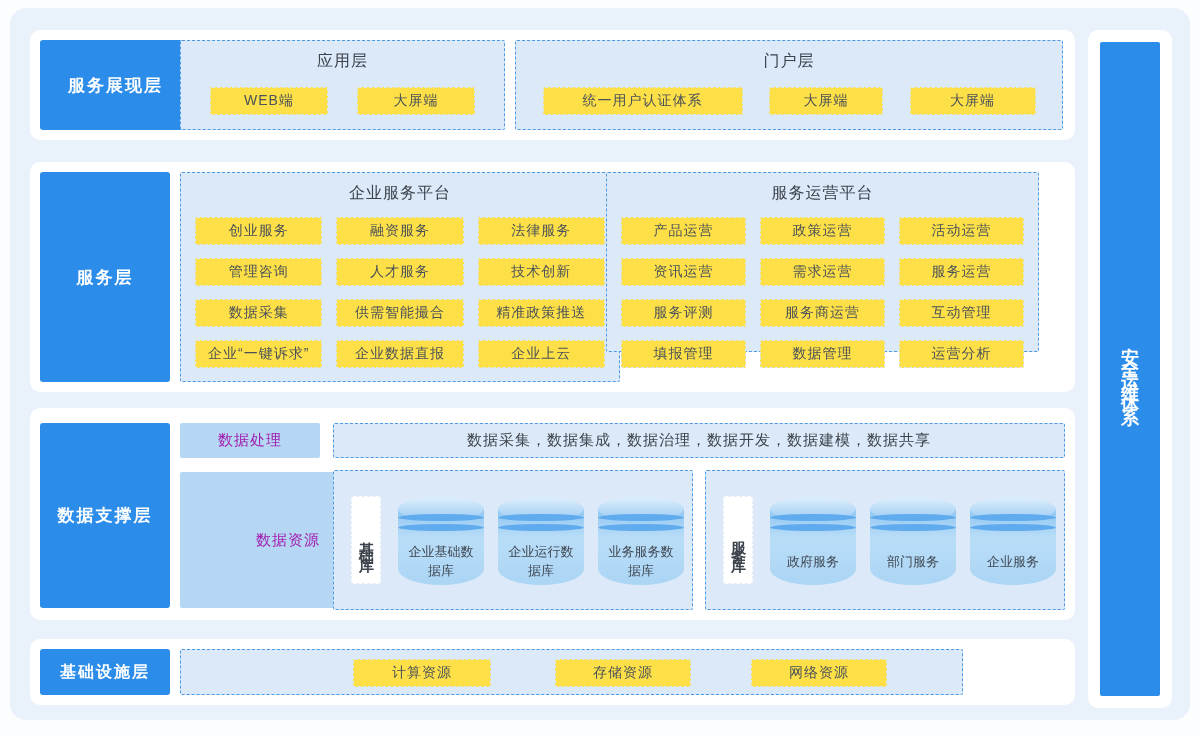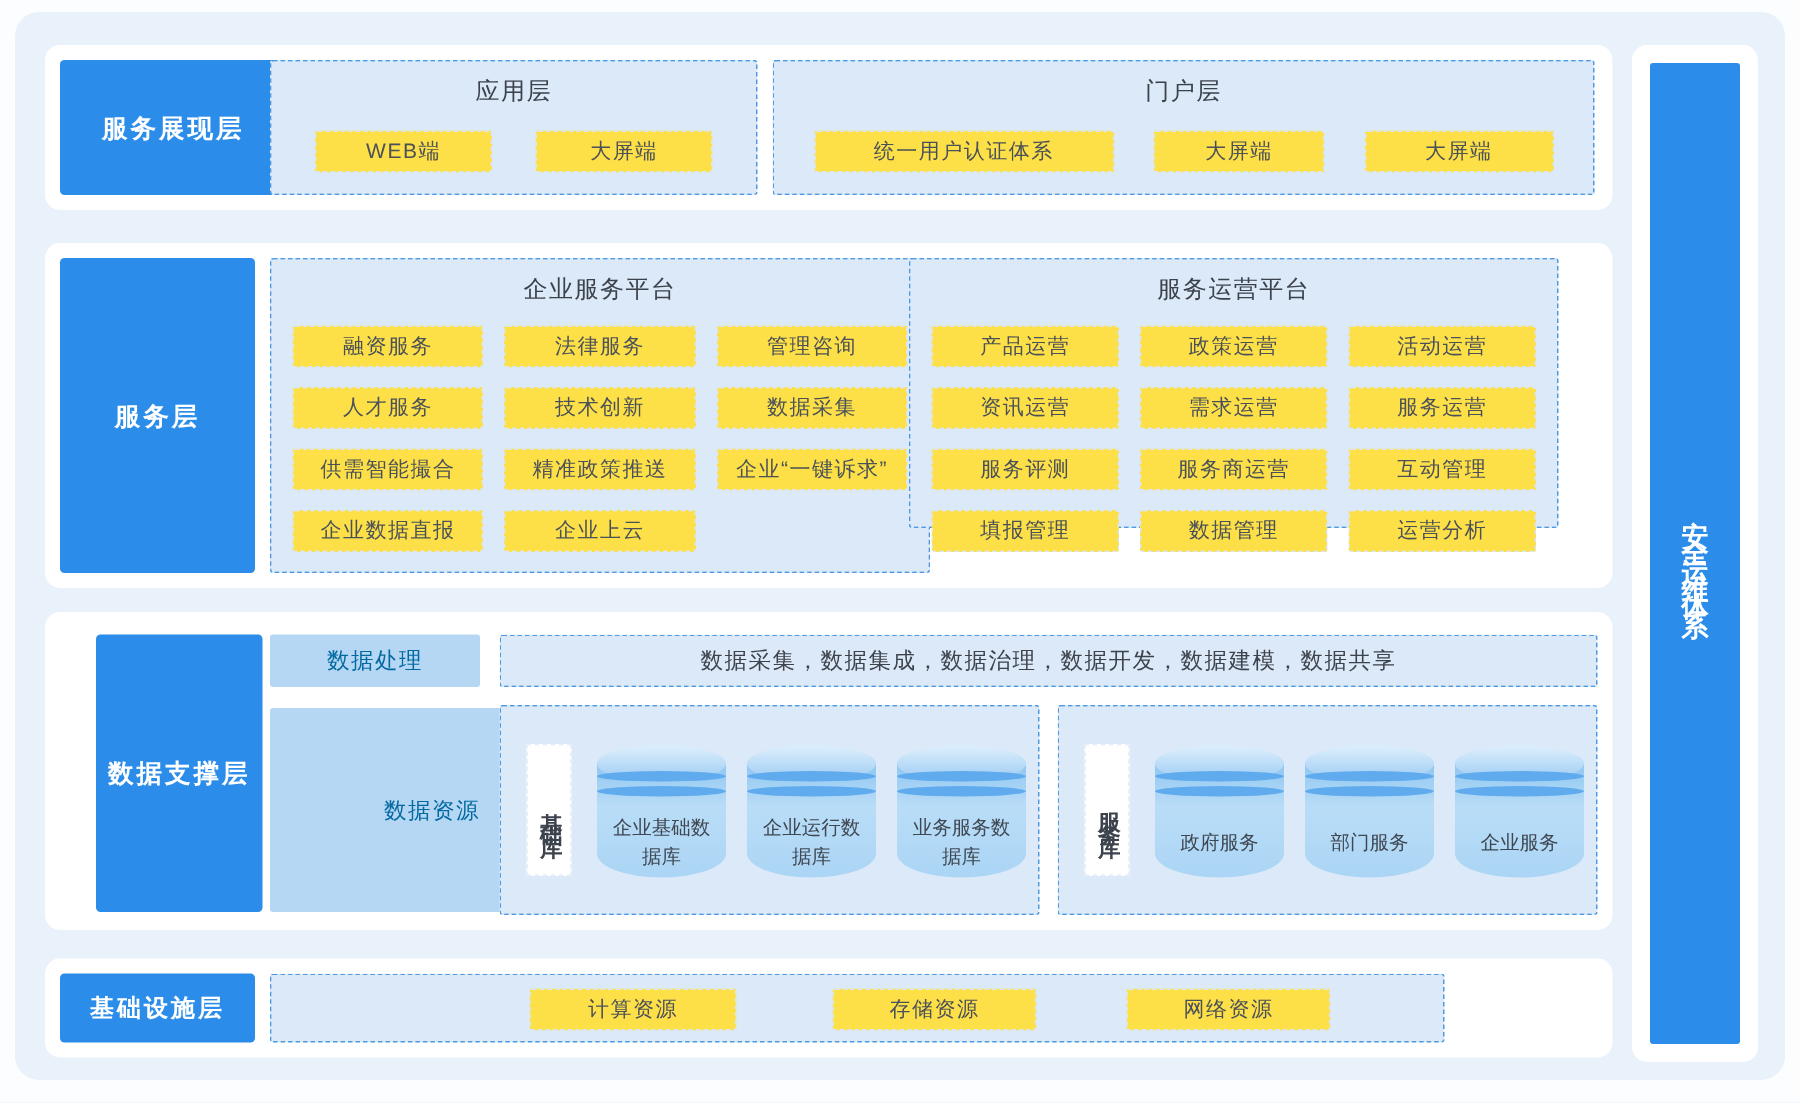--- a/index.html
+++ b/index.html
@@ -32,21 +32,21 @@
     display:flex;align-items:center;justify-content:center;letter-spacing:1px;
   }
   .btn-row{display:flex;justify-content:space-evenly;align-items:center;margin-top:15px;}
   .grid3{
     display:grid;grid-template-columns:repeat(3,1fr);
     column-gap:14px;row-gap:13px;margin-top:13px;padding:0 14px;
   }
   .lightbox{
     position:absolute;background:#b5d7f4;border-radius:2px;
     display:flex;align-items:center;justify-content:center;
-    color:#0369a1;font-size:15px;letter-spacing:1px;
+    color:#a21caf;font-size:15px;letter-spacing:1px;
   }
   .pipeline-text{
     width:100%;height:100%;display:flex;align-items:center;justify-content:center;
     color:#3d434c;font-size:15px;letter-spacing:1px;
   }
   .vlabel{
     position:absolute;background:#ffffff;border:1px dashed #e6eef9;
     color:#3c434d;font-size:15px;font-weight:bold;
     writing-mode:vertical-rl;text-orientation:upright;letter-spacing:7px;
     display:flex;align-items:center;justify-content:center;box-sizing:border-box;
@@ -108,20 +108,21 @@
       </div>
     </div>
   </section>
 
   <section class="card" style="left:20px;top:154px;width:1045px;height:230px;">
     <div class="layer-label" style="left:10px;top:10px;width:130px;height:210px;">服务层</div>
 
     <div class="dashed" style="left:150px;top:10px;width:440px;height:210px;">
       <div class="panel-title">企业服务平台</div>
       <div class="grid3">
+        <div class="node">创业服务</div>
         <div class="node">融资服务</div>
         <div class="node">法律服务</div>
         <div class="node">管理咨询</div>
         <div class="node">人才服务</div>
         <div class="node">技术创新</div>
         <div class="node">数据采集</div>
         <div class="node">供需智能撮合</div>
         <div class="node">精准政策推送</div>
         <div class="node">企业“一键诉求”</div>
         <div class="node">企业数据直报</div>
@@ -142,21 +143,21 @@
         <div class="node">服务商运营</div>
         <div class="node">互动管理</div>
         <div class="node">填报管理</div>
         <div class="node">数据管理</div>
         <div class="node">运营分析</div>
       </div>
     </div>
   </section>
 
   <section class="card" style="left:20px;top:400px;width:1045px;height:212px;">
-    <div class="layer-label" style="left:10px;top:15px;width:111px;height:185px;margin-left:24px;">数据支撑层</div>
+    <div class="layer-label" style="left:10px;top:15px;width:130px;height:185px;">数据支撑层</div>
 
     <div class="lightbox" style="left:150px;top:15px;width:140px;height:35px;">数据处理</div>
 
     <div class="dashed" style="left:303px;top:15px;width:732px;height:35px;">
       <div class="pipeline-text">数据采集，数据集成，数据治理，数据开发，数据建模，数据共享</div>
     </div>
 
     <div class="lightbox" style="left:150px;top:64px;width:140px;height:136px;padding-left:38px;">数据资源</div>
 
     <div class="dashed" style="left:303px;top:62px;width:360px;height:140px;">

